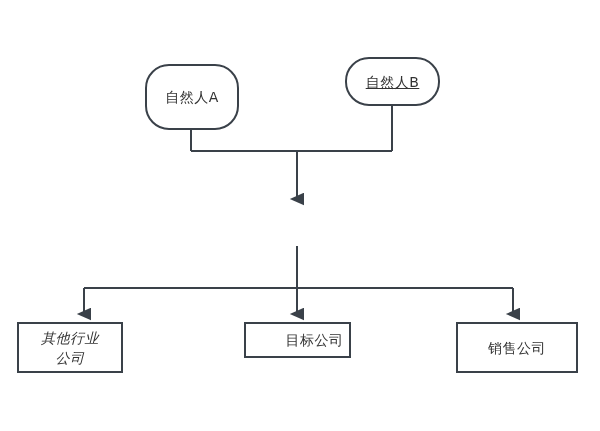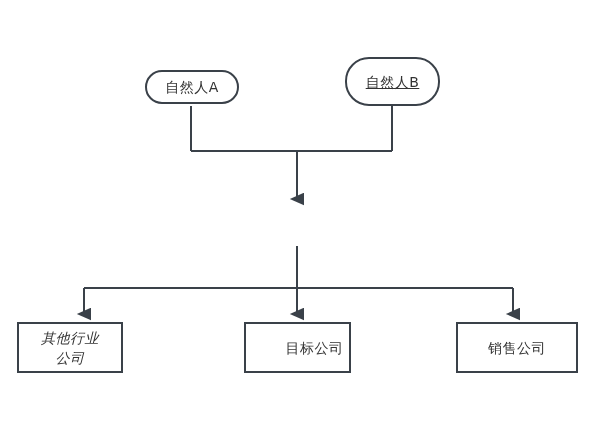--- a/index.html
+++ b/index.html
@@ -46,29 +46,29 @@
   }
   .node-rect {
     border-radius: 0;
   }
   .node-label {
     display: block;
     white-space: pre-line;
   }
 
   
-  #node-person-a { left: 145px; top: 70px; width: 94px;  height: 34px; }
+  #node-person-a { left: 145px; top: 64px; width: 94px;  height: 66px; }
   #node-person-b { left: 345px; top: 57px; width: 95px;  height: 49px; text-decoration: underline; }
 
   
   #node-holding  { left: 244px; top: 207px; width: 107px; height: 39px; }
 
   
   #node-other-industry { left: 17px;  top: 322px; width: 106px; height: 51px; font-style: italic; }
-  #node-target         { left: 244px; top: 322px; width: 107px; height: 51px; padding-left: 34px; }
+  #node-target         { left: 244px; top: 322px; width: 107px; height: 36px; padding-left: 34px; }
   #node-sales          { left: 456px; top: 322px; width: 122px; height: 51px; }
 </style>
 </head>
 <body>
 
 <div id="canvas">
 
   <svg id="diagram-svg" viewBox="0 0 600 431" xmlns="http://www.w3.org/2000/svg">
     <defs>
       <marker id="arrowhead" markerWidth="10" markerHeight="10" refX="3.2" refY="3.6" orient="auto" markerUnits="strokeWidth">

